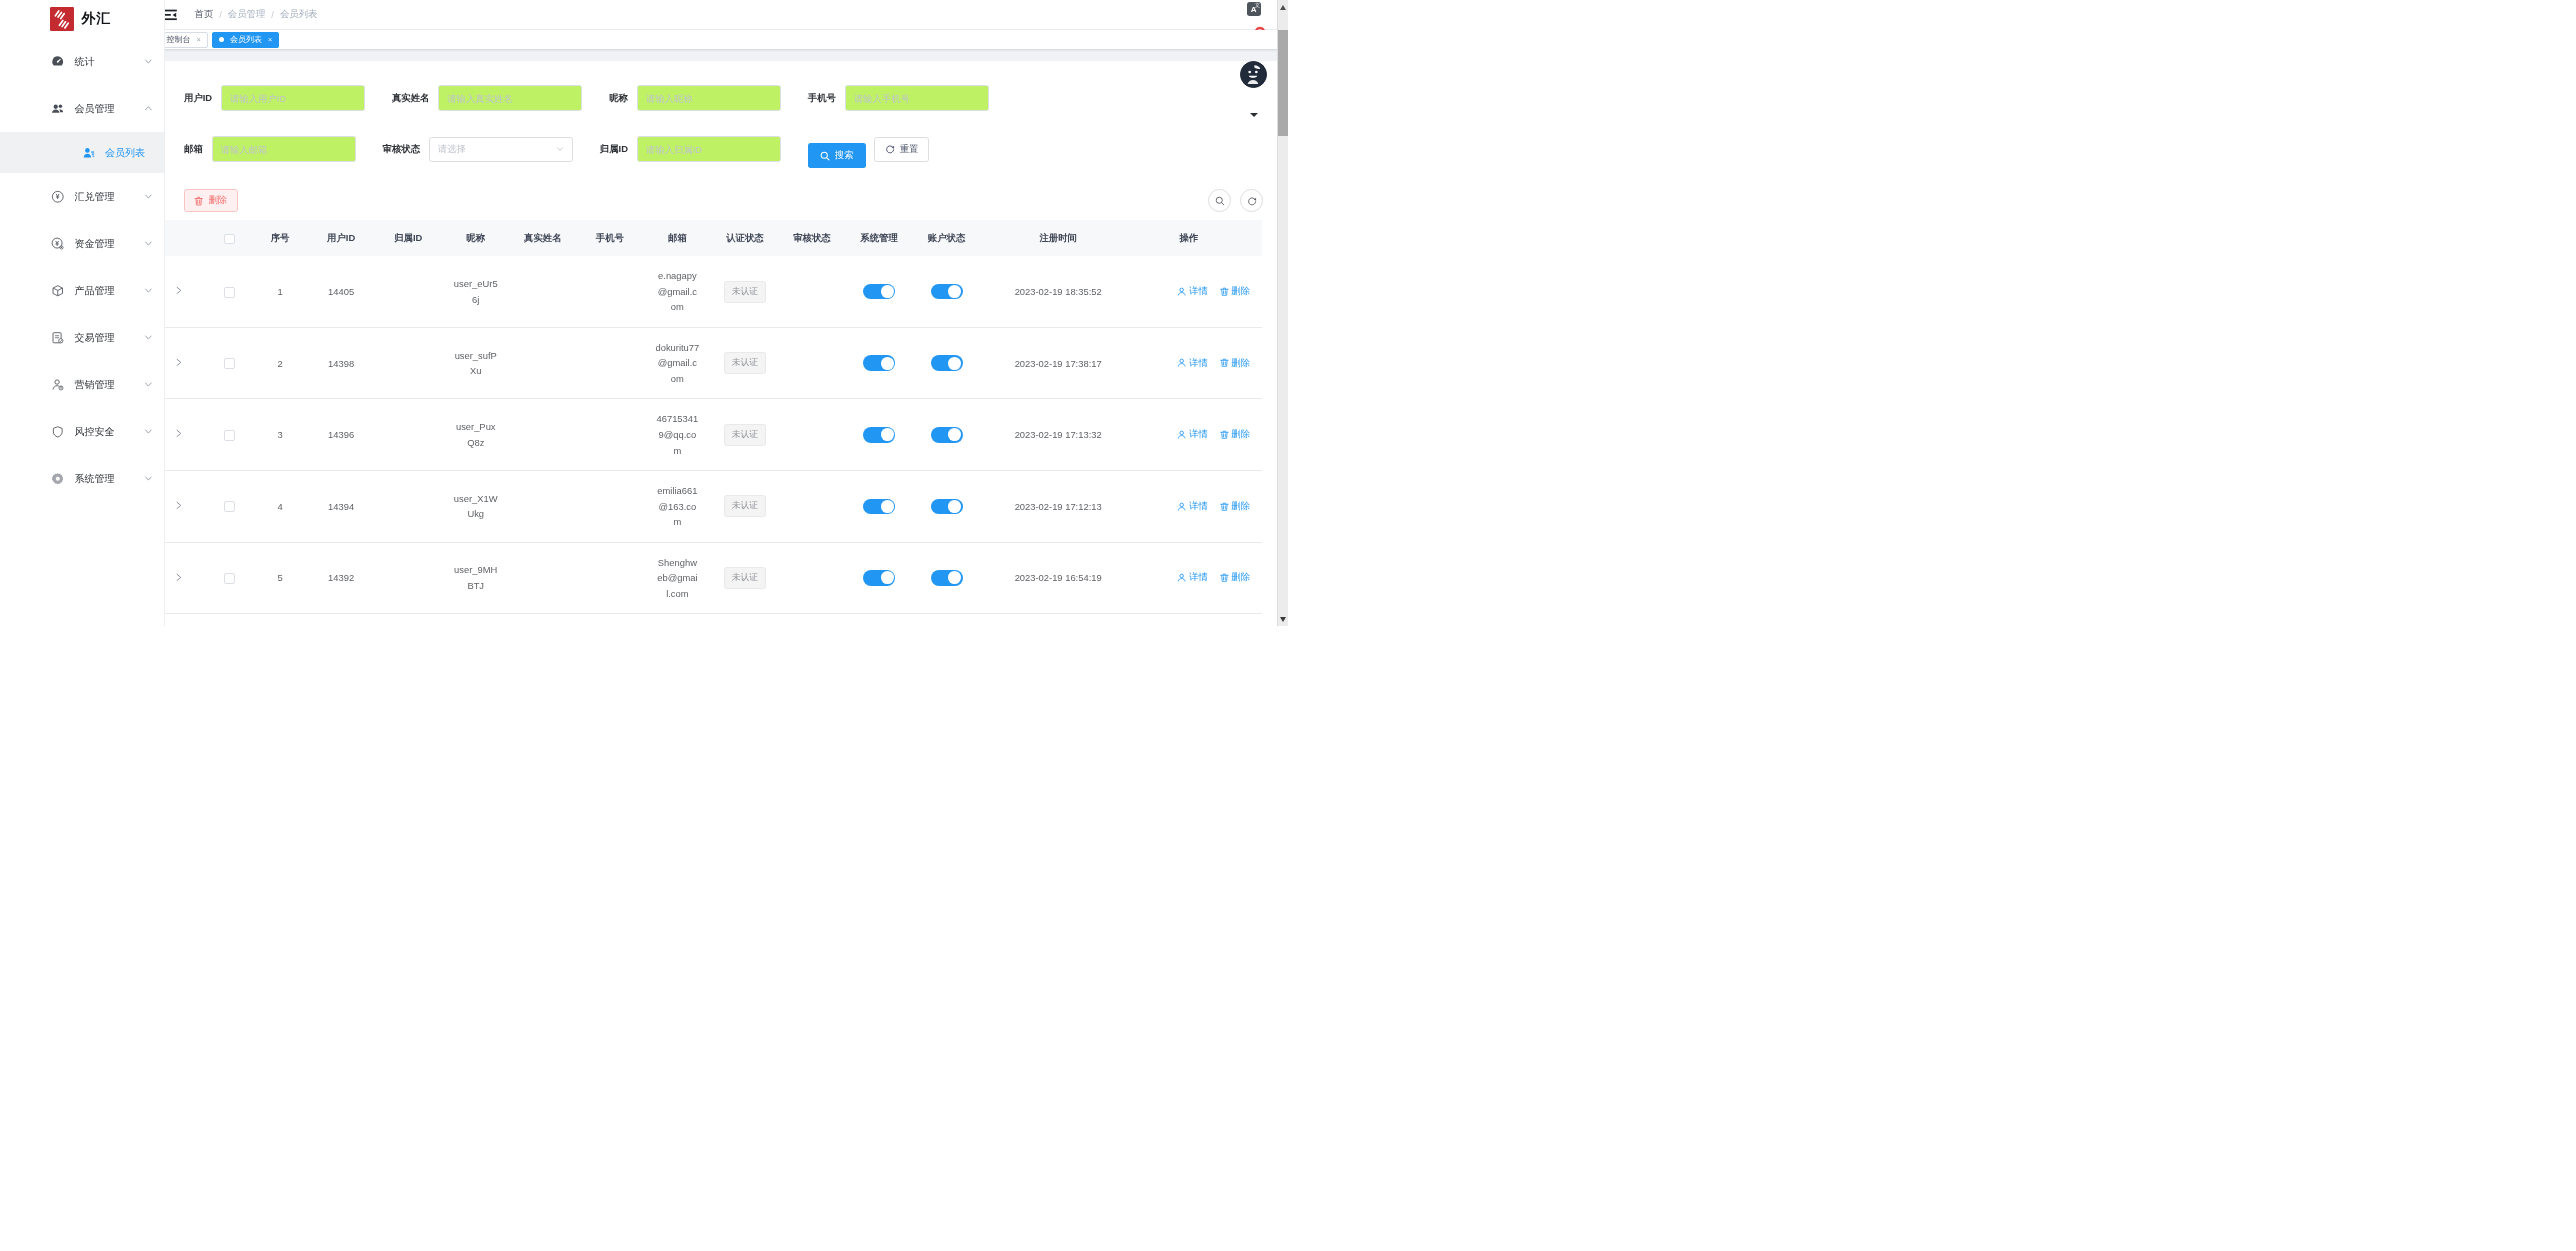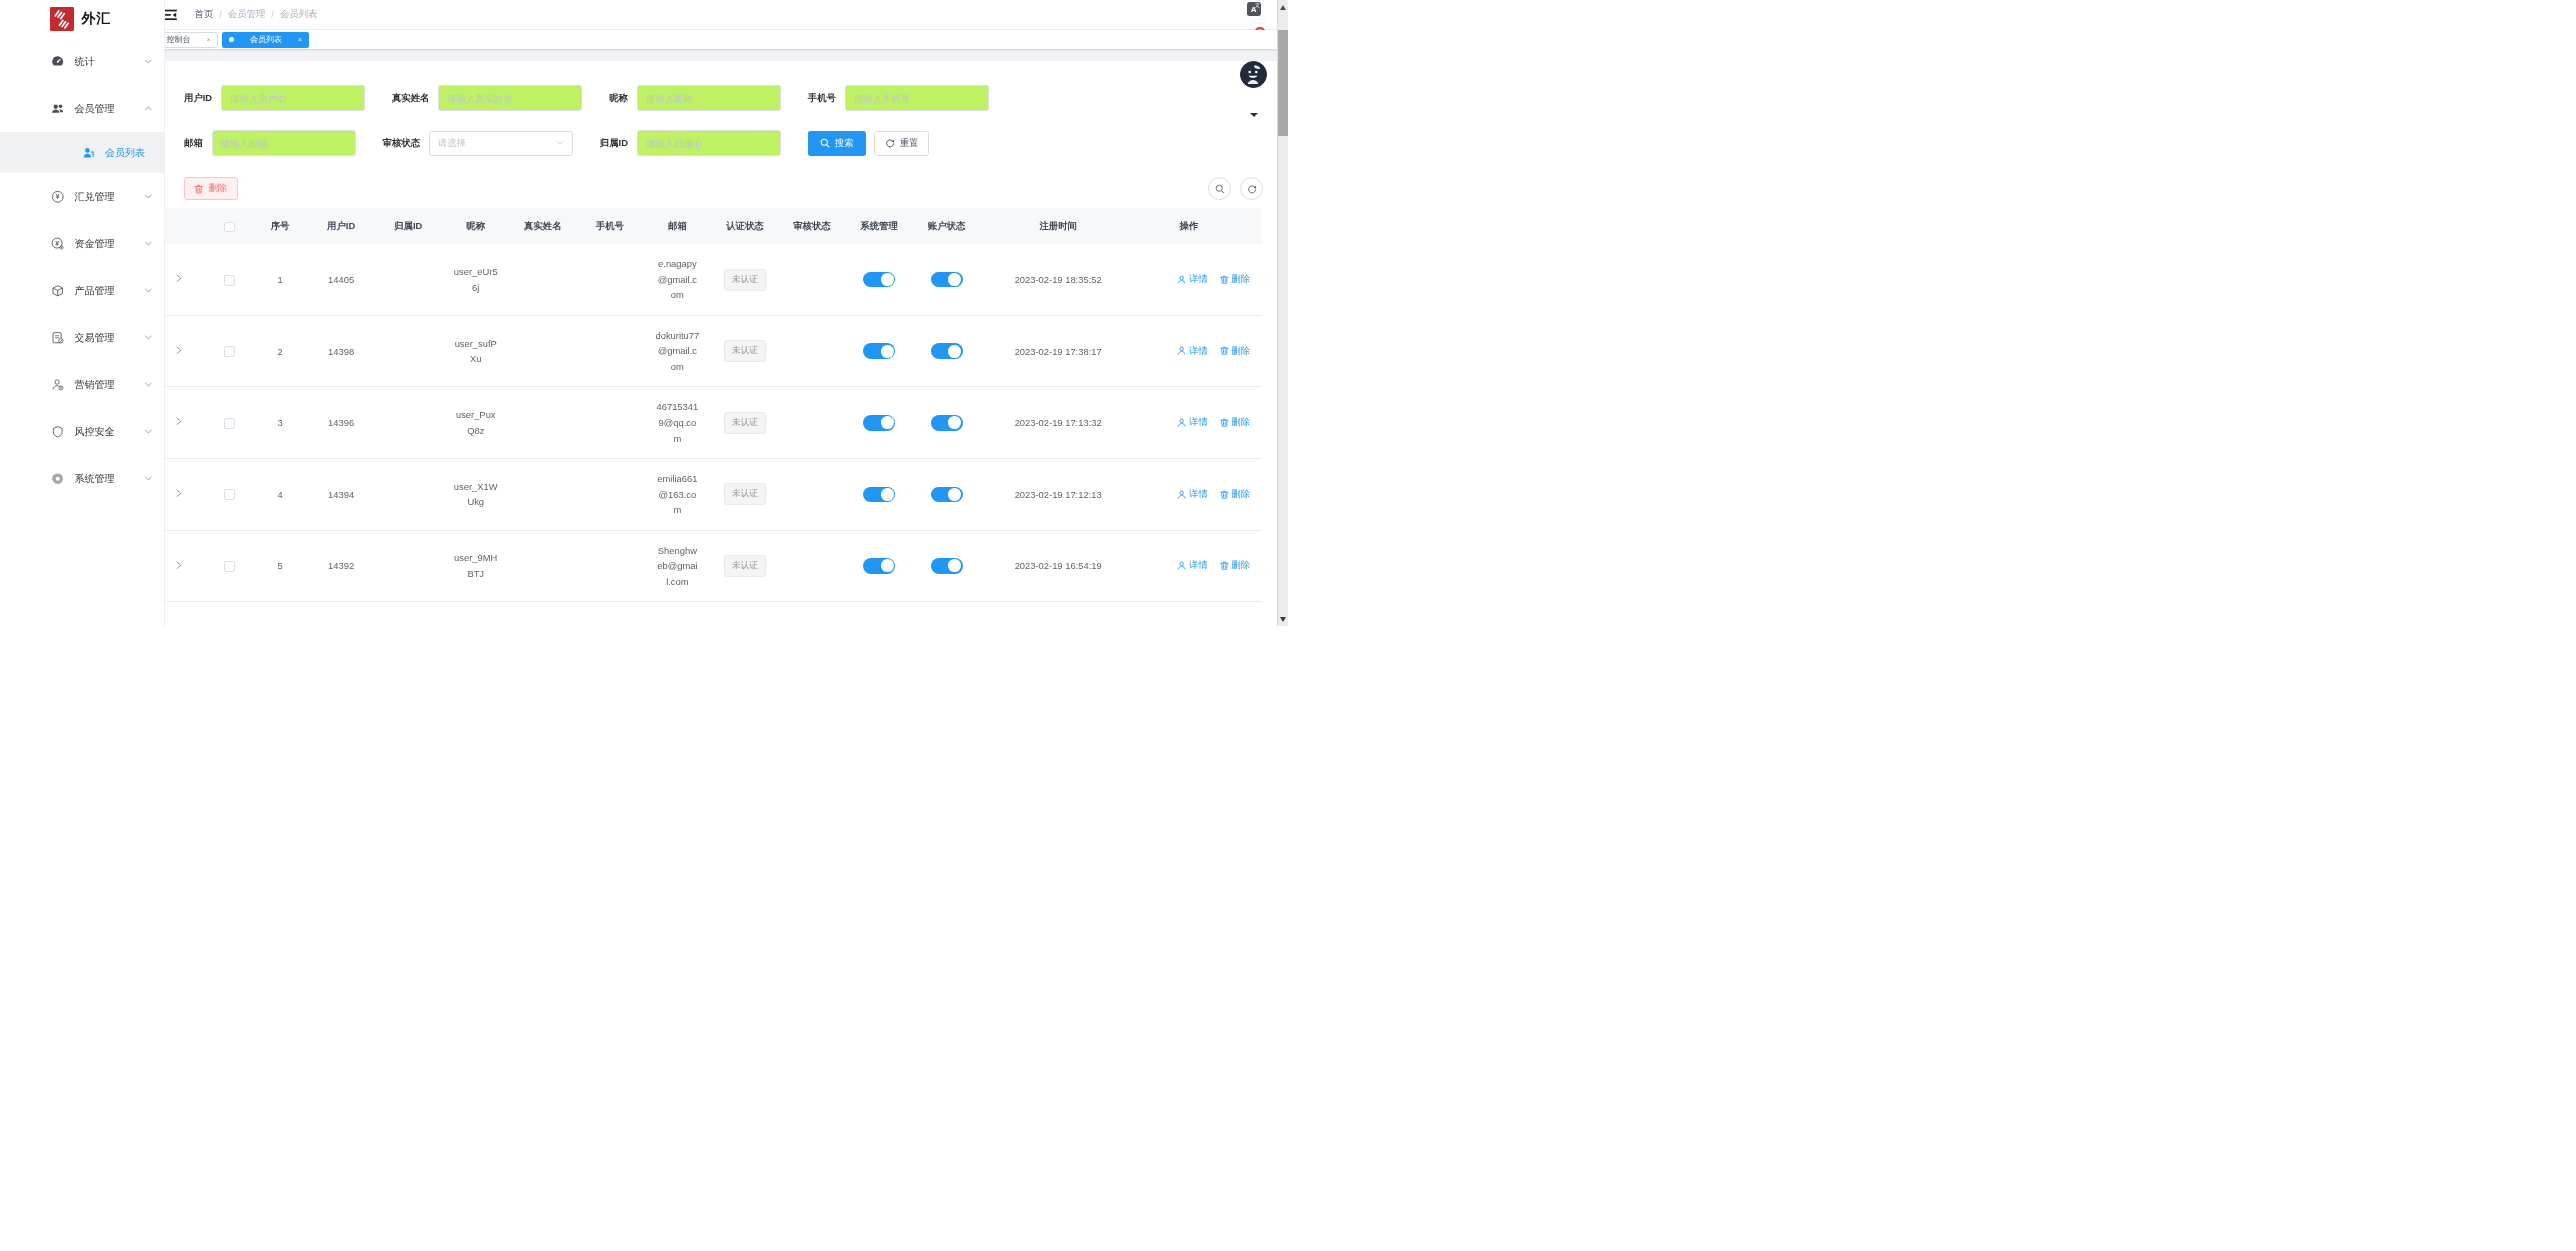--- a/index.html
+++ b/index.html
@@ -40,38 +40,38 @@
   .tT{font-weight:700;font-size:10.8px;color:#3e444c;letter-spacing:-0.7px;}
   .trans-ic{width:14px;height:14px;background:#4e545c;border-radius:2.7px;color:#fff;font-size:8px;font-weight:700;display:flex;align-items:center;justify-content:center;position:relative;}
   .trans-ic .w2{position:absolute;top:0px;right:0.7px;font-size:5.4px;font-weight:400;}
   .bell-wrap{position:relative;cursor:pointer;}
   .badge{position:absolute;top:-5.4px;left:8px;min-width:11.4px;height:11.4px;border-radius:6px;background:#e94242;color:#fff;font-size:7.4px;display:flex;align-items:center;justify-content:center;padding:0 2.7px;border:0.7px solid #fff;}
   .avatar{width:27px;height:27px;border-radius:50%;background:#222b3a;position:relative;overflow:hidden;cursor:pointer;border:1.3px solid #1d2533;}
   .caret{width:0;height:0;border-left:4px solid transparent;border-right:4px solid transparent;border-top:4.7px solid #2b2f36;margin-top:9.4px;cursor:pointer;}
 
   
   .tagsbar{height:20px;background:#fff;border-bottom:0.7px solid #d8dce5;box-shadow:0 0.7px 2px rgba(0,0,0,.06);display:flex;align-items:center;gap:4px;padding-left:9.4px;position:relative;z-index:3;}
-  .tag{height:16px;display:inline-flex;align-items:center;gap:16px;padding:0 6px;border:0.7px solid #d8dce5;background:#fff;font-size:8px;color:#495060;border-radius:2px;cursor:pointer;}
+  .tag{height:16px;display:inline-flex;align-items:center;gap:6px;padding:0 6px;border:0.7px solid #d8dce5;background:#fff;font-size:8px;color:#495060;border-radius:2px;cursor:pointer;}
   .tag .x{font-size:7.4px;color:#9aa1ab;}
   .tag.active{background:var(--accent);border-color:var(--accent);color:#fff;}
   .tag.active .x{color:#eaf4fe;}
   .dot{width:5.4px;height:5.4px;border-radius:50%;background:#fff;display:inline-block;}
 
   
   .content{background:#f0f2f5;height:576px;padding-top:11.4px;}
   .card{background:#fff;height:100%;}
   .filters{padding:24px 0 0 34px;}
   .frow{display:flex;align-items:center;margin-bottom:19px;}
   .fitem{display:flex;align-items:center;margin-right:27px;}
   .flabel{font-size:9.4px;font-weight:700;color:#2e3238;margin-right:8.8px;white-space:nowrap;}
   .finput{width:144px;height:25.6px;border:0.7px solid var(--border);border-radius:2.7px;padding:12px 8px;font-size:9.4px;color:#606266;background:#bef264;font-family:inherit;}
   .finput::placeholder{color:#bfc4cc;}
   .fselect{width:144px;height:25.6px;border:0.7px solid var(--border);border-radius:2.7px;padding:0 8px;font-size:9.4px;color:#bfc4cc;background:#fff;display:flex;align-items:center;justify-content:space-between;cursor:pointer;}
   .btn{height:25px;border-radius:2.7px;font-size:9.4px;display:inline-flex;align-items:center;justify-content:center;gap:4.7px;cursor:pointer;border:0.7px solid transparent;font-family:inherit;}
-  .btn-primary{background:var(--accent);color:#fff;padding:0 11.4px;}
+  .btn-primary{background:var(--accent);color:#fff;padding:0 11.4px;margin-top:13px;}
   .btn-plain{background:#fff;border-color:var(--border);color:#515a6e;padding:0 10px;margin-left:8px;}
   .toolbar{display:flex;align-items:center;padding:2px 13.5px 0 34px;}
   .btn-danger{background:#fef0f0;border-color:#fbc4c4;color:var(--danger);padding:0 9.4px;height:23px;}
   .tool-right{margin-left:auto;display:flex;gap:8.8px;}
   .circle-btn{width:23px;height:23px;border-radius:50%;border:0.7px solid var(--border);background:#fff;display:flex;align-items:center;justify-content:center;cursor:pointer;color:#606266;}
 
   
   table{border-collapse:collapse;table-layout:fixed;width:1112px;margin-top:8px;font-size:9.4px;}
   thead th{background:#f7f8fa;height:36px;font-weight:700;color:#3f4656;text-align:center;font-size:9.4px;}
   thead th.op{text-align:center;padding-right:20px;}

